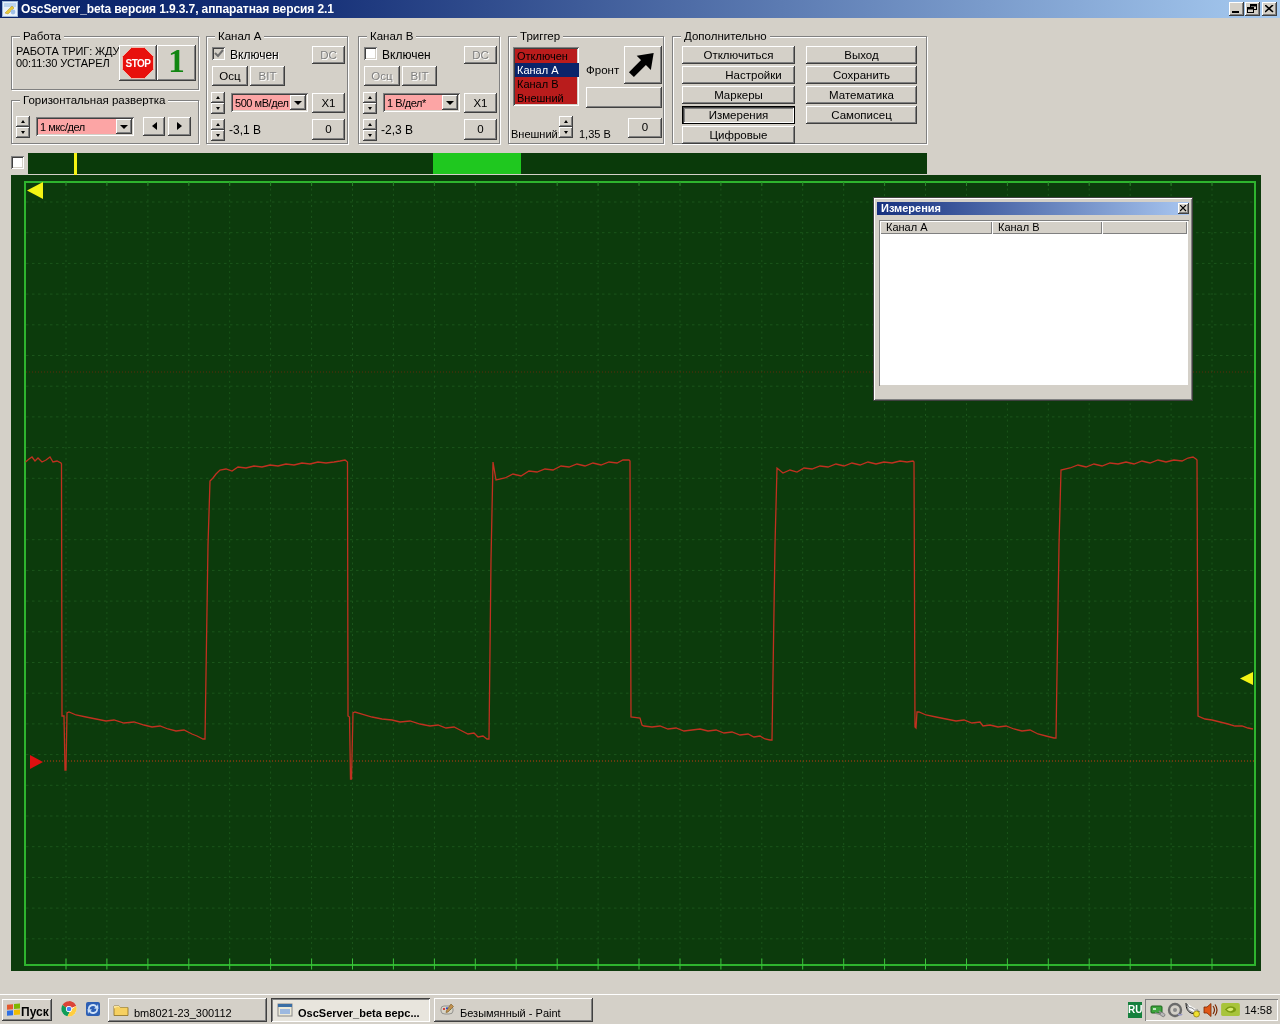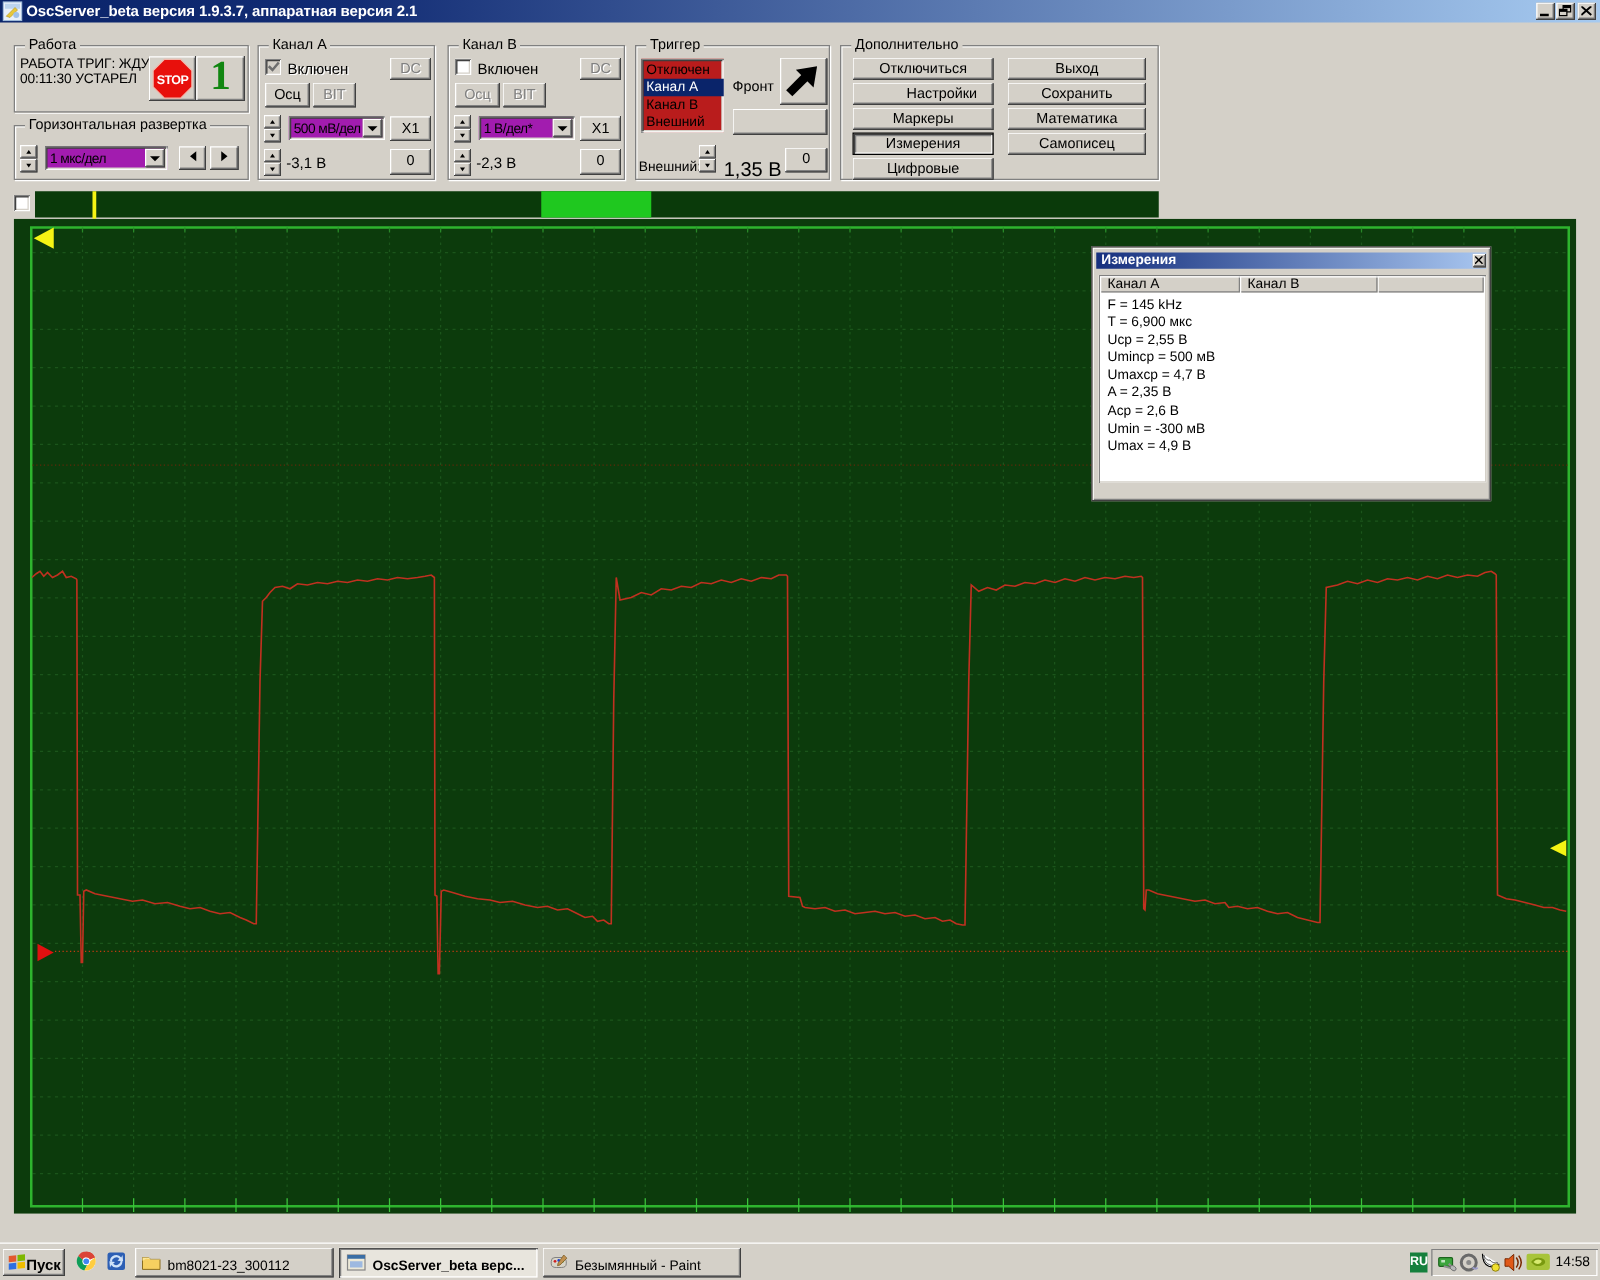--- a/index.html
+++ b/index.html
@@ -9,21 +9,21 @@
 .sunk{position:absolute;background:#b91c1c;box-shadow:inset 1px 1px 0 #808080,inset -1px -1px 0 #fff,inset 2px 2px 0 #404040,inset -2px -2px 0 #d4d0c8}
 .grp{position:absolute;border:1px solid #808080;box-shadow:1px 1px 0 #fff,inset 1px 1px 0 #fff}
 .grp>span{position:absolute;top:-7px;left:8px;background:#d4d0c8;padding:0 3px;font-size:11.5px;line-height:13px;color:#000}
 .dis{color:#808080;text-shadow:1px 1px 0 #fff}
 .lbl{position:absolute;font-size:12px;color:#000;white-space:nowrap}
 .cb{position:absolute;width:13px;height:13px;background:#fff;box-shadow:inset 1px 1px 0 #808080,inset -1px -1px 0 #fff,inset 2px 2px 0 #404040,inset -2px -2px 0 #d4d0c8}
 .spin{position:absolute;width:14px}
 .spin>div{position:relative;width:14px;height:11px;background:#d4d0c8;box-shadow:inset -1px -1px 0 #404040,inset 1px 1px 0 #fff,inset -2px -2px 0 #808080}
 .tu{position:absolute;left:4.5px;top:4px;width:0;height:0;border-left:2.5px solid transparent;border-right:2.5px solid transparent;border-bottom:3.5px solid #000}
 .td{position:absolute;left:4.5px;top:4px;width:0;height:0;border-left:2.5px solid transparent;border-right:2.5px solid transparent;border-top:3.5px solid #000}
-.combo{position:absolute;background:#a21caf;box-shadow:inset 1px 1px 0 #808080,inset -1px -1px 0 #fff,inset 2px 2px 0 #404040,inset -2px -2px 0 #d4d0c8}
+.combo{position:absolute;background:#fca5a5;box-shadow:inset 1px 1px 0 #808080,inset -1px -1px 0 #fff,inset 2px 2px 0 #404040,inset -2px -2px 0 #d4d0c8}
 .combo>i{position:absolute;font-style:normal;left:4px;top:3.5px;font-size:11px;letter-spacing:-0.45px;color:#000;white-space:nowrap}
 .combo>b{position:absolute;right:2px;top:2px;bottom:2px;width:16px;background:#d4d0c8;box-shadow:inset -1px -1px 0 #404040,inset 1px 1px 0 #fff,inset -2px -2px 0 #808080}
 .combo>b>u{position:absolute;left:4px;top:6px;width:0;height:0;border-left:4px solid transparent;border-right:4px solid transparent;border-top:4px solid #000}
 </style></head>
 <body>
 
 <div class="abs" style="left:0;top:0;width:1280px;height:18px;background:linear-gradient(90deg,#0a246a 0%,#122c74 22%,#a6caf0 100%)">
 <svg width="16" height="16" style="position:absolute;left:2px;top:1px">
       <rect x="0.5" y="0.5" width="15" height="15" fill="#e8f0fa" stroke="#9cb8d8"></rect>
       <rect x="2" y="2" width="12" height="4" fill="#bcd4ee"></rect>
@@ -169,21 +169,21 @@
 <div class="btn " style="left:586px;top:87px;width:76px;height:21px;line-height:21px;"></div>
 <div class="lbl" style="left:511px;top:128px;font-size:11px">Внешний:</div>
 <div class="spin" style="left:559px;top:116px">
     <div>
       <span class="tu"></span>
     </div>
     <div>
       <span class="td"></span>
     </div>
   </div>
-<div class="lbl" style="left:579px;top:128px;font-size:16px">1,35 В</div>
+<div class="lbl" style="left:579px;top:128px;font-size:11px">1,35 В</div>
 <div class="btn " style="left:628px;top:118px;width:34px;height:20px;line-height:19px;">0</div>
 <div class="grp" style="left:672px;top:36px;width:255px;height:108px">
     <span>Дополнительно</span>
   </div>
 <div class="btn " style="left:682px;top:46px;width:113px;height:18px;line-height:18px;">Отключиться</div>
 <div class="btn " style="left:682px;top:66px;width:113px;height:18px;line-height:18px;padding-left:30px;">Настройки</div>
 <div class="btn " style="left:682px;top:86px;width:113px;height:18px;line-height:18px;">Маркеры</div>
 <div class="btn p" style="left:682px;top:106px;width:113px;height:18px;line-height:16px;border:1px solid #000;">Измерения</div>
 <div class="btn " style="left:682px;top:126px;width:113px;height:18px;line-height:18px;">Цифровые</div>
 <div class="btn " style="left:806px;top:46px;width:111px;height:18px;line-height:18px;">Выход</div>
@@ -217,31 +217,20 @@
           <path d="M0 0 L6 6 M6 0 L0 6" stroke="#000" stroke-width="1.2"></path>
         </svg>
       </div>
 </div>
 <div class="abs" style="left:5px;top:22px;width:310px;height:166px;background:#fff;box-shadow:inset 1px 1px 0 #808080,inset -1px -1px 0 #d4d0c8">
 <div class="abs" style="left:1px;top:1px;width:307px;height:13px;background:#d4d0c8;font-size:11px">
  <div class="abs" style="left:0;top:0;width:112px;height:13px;box-shadow:inset 1px 1px 0 #fff,inset -1px -1px 0 #808080;padding-left:6px">Канал А</div>
  <div class="abs" style="left:112px;top:0;width:110px;height:13px;box-shadow:inset 1px 1px 0 #fff,inset -1px -1px 0 #808080;padding-left:6px">Канал В</div>
  <div class="abs" style="left:222px;top:0;width:85px;height:13px;box-shadow:inset 1px 1px 0 #fff,inset -1px -1px 0 #808080"></div>
 </div>
-<div class="abs" style="left:7px;top:17px;font-size:11px;color:#000;line-height:14.1px">
-        <div style="height:14.1px">F = 145 kHz</div>
-        <div style="height:14.1px">T = 6,900 мкс</div>
-        <div style="height:14.1px">Ucp = 2,55 В</div>
-        <div style="height:14.1px">Umincp = 500 мВ</div>
-        <div style="height:14.1px">Umaxcp = 4,7 В</div>
-        <div style="height:14.1px">A = 2,35 В</div>
-        <div style="height:14.1px">Acp = 2,6 В</div>
-        <div style="height:14.1px">Umin = -300 мВ</div>
-        <div style="height:14.1px">Umax = 4,9 В</div>
-      </div>
 </div>
 </div>
 
 <div class="abs" style="left:0;top:994px;width:1280px;height:30px;background:#d4d0c8;border-top:1px solid #fff">
 <div class="btn" style="left:2px;top:4px;width:50px;height:22px">
       <svg width="18" height="16" viewBox="0 0 18 16" style="position:absolute;left:3px;top:3px">
 <g transform="skewY(-6)">
           <rect x="2" y="3" width="6" height="5" fill="#e3592e"></rect>
           <rect x="9" y="3" width="6" height="5" fill="#7db700"></rect>
           <rect x="2" y="9" width="6" height="5" fill="#2e6fe3"></rect>

